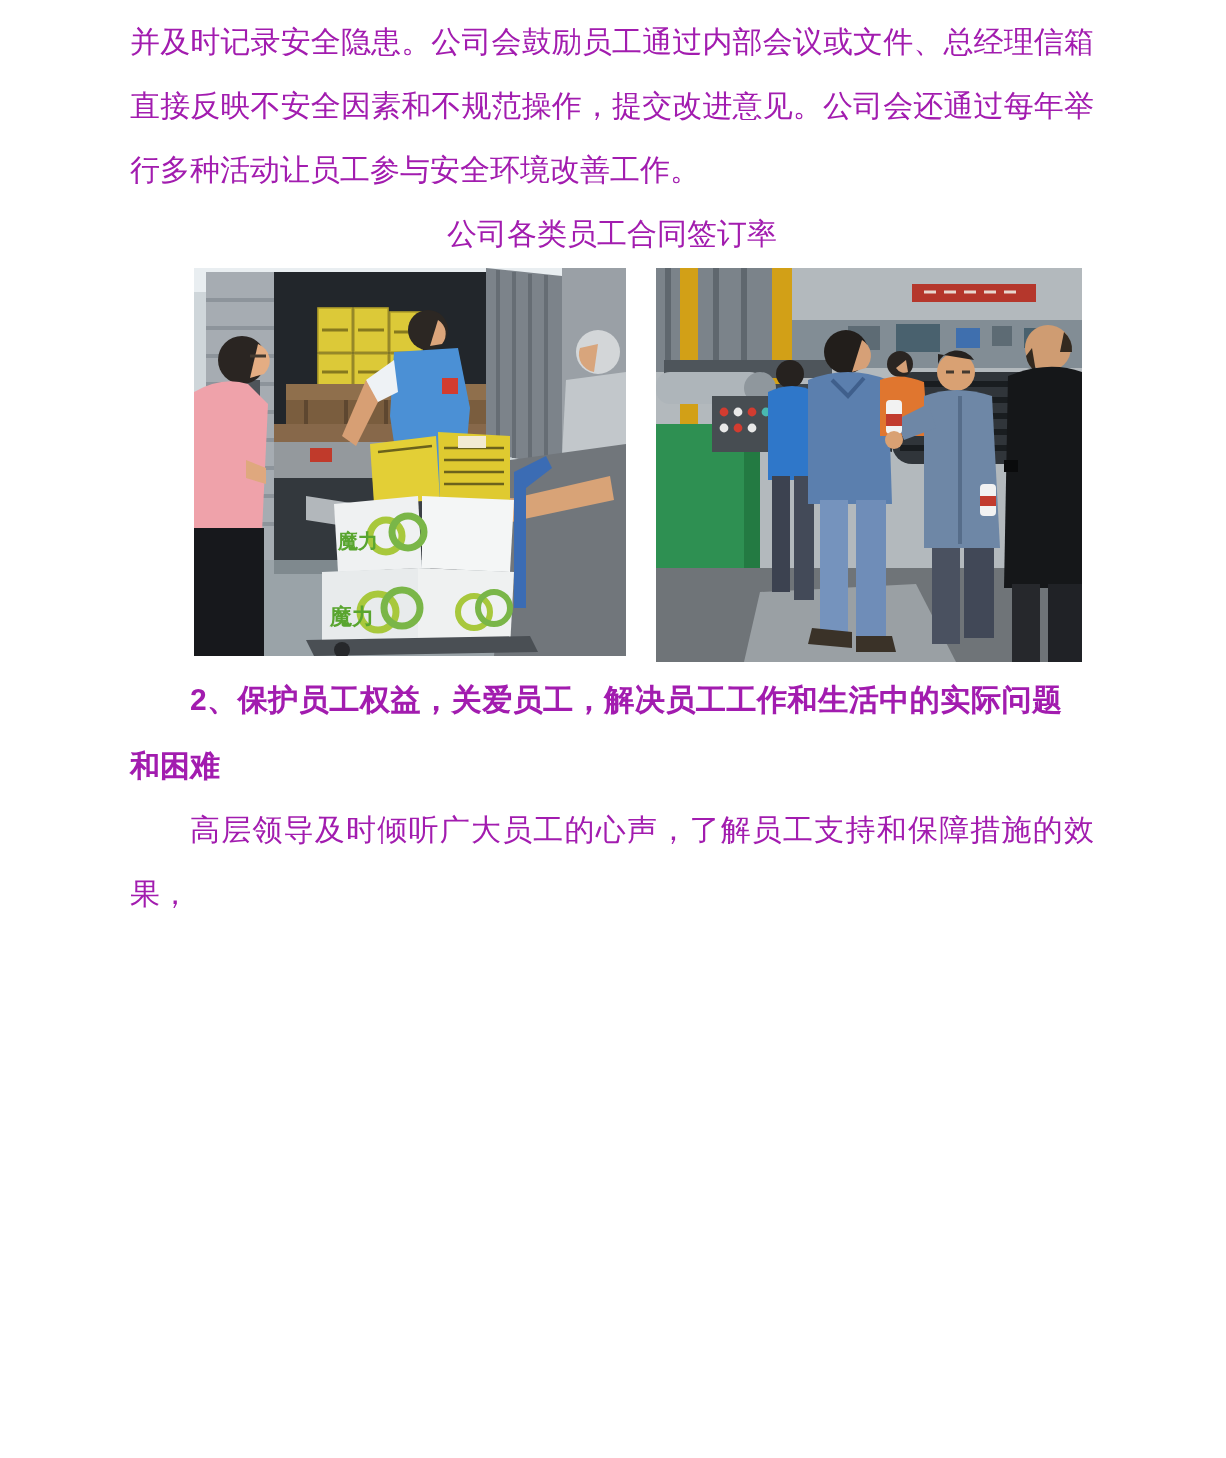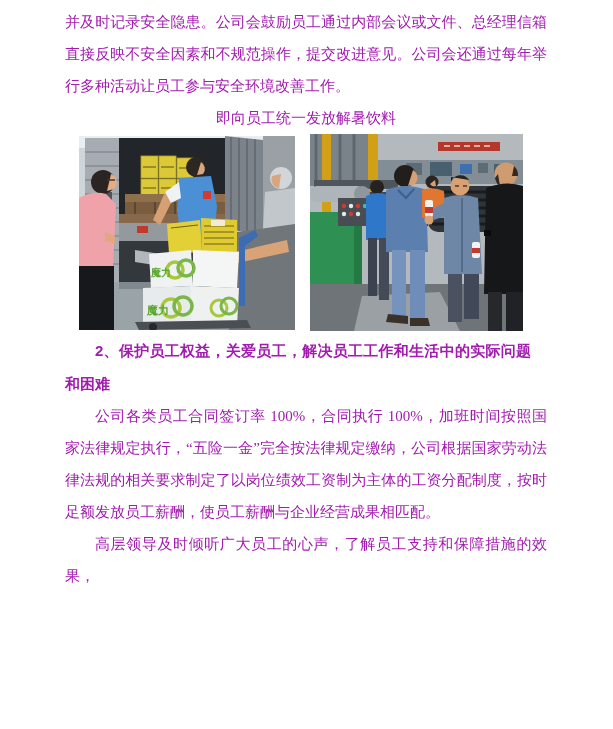--- a/index.html
+++ b/index.html
@@ -22,23 +22,23 @@
   }
   .indent{text-indent:2em;}
   .caption{
     margin:0;
     font-size:15px;
     line-height:32px;
     text-align:center;
   }
   .photo-row{
     display:flex;
-    align-items:center;
+    align-items:flex-start;
     gap:15px;
-    margin-left:14px;
+    margin-left:32px;
     height:197px;
   }
   .photo{display:block;flex:0 0 auto;}
   .heading{
     margin:3px 16px 0 0;
     font-family:"Liberation Sans","DejaVu Sans",sans-serif;
     font-size:15px;
     font-weight:bold;
     line-height:33px;
     text-align:justify;
@@ -50,21 +50,21 @@
   }
 </style>
 </head>
 <body>
 
 <div class="page">
 
   <p class="body-text">并及时记录安全隐患。公司会鼓励员工通过内部会议或文件、总经理信箱直接反映不安全因素和不规范操作，提交改进意见。公司会还通过每年举行多种活动让员工参与安全环境改善工作。</p>
 
 
-  <div class="caption">即向员工统一发放解暑饮料</div>
+  <div class="caption">公司各类员工合同签订率</div>
 
   <div class="photo-row">
 
     <svg class="photo" width="216" height="194" viewBox="0 0 216 194">
       <rect width="216" height="194" fill="#cfd6da"></rect>
       <rect x="0" y="0" width="216" height="12" fill="#e9eef1"></rect>
 
       <g>
         <rect x="6" y="2" width="34" height="150" fill="#a6acb2"></rect>
         <path d="M6,16H40 M6,30H40 M6,44H40 M6,58H40 M6,72H40 M6,86H40 M6,100H40 M6,114H40 M6,128H40" stroke="#8d949b" stroke-width="2" fill="none"></path>
@@ -246,17 +246,16 @@
         <rect x="174" y="96" width="7" height="6" fill="#0a0b0c"></rect>
         <rect x="178" y="158" width="14" height="39" fill="#26282c"></rect>
         <rect x="196" y="158" width="17" height="39" fill="#202226"></rect>
       </g>
     </svg>
 
   </div>
 
   <h2 class="heading">2、保护员工权益，关爱员工，解决员工工作和生活中的实际问题和困难</h2>
 
-  <p class="body-text indent">公司各类员工合同签订率 100%，合同执行 100%，加班时间按照国家法律规定执行，“五险一金”完全按法律规定缴纳，公司根据国家劳动法律法规的相关要求制定了以岗位绩效工资制为主体的工资分配制度，按时足额发放员工薪酬，使员工薪酬与企业经营成果相匹配。</p>
 
   <p class="body-text indent">高层领导及时倾听广大员工的心声，了解员工支持和保障措施的效果，</p>
 
 </div>
 
 </body></html>

